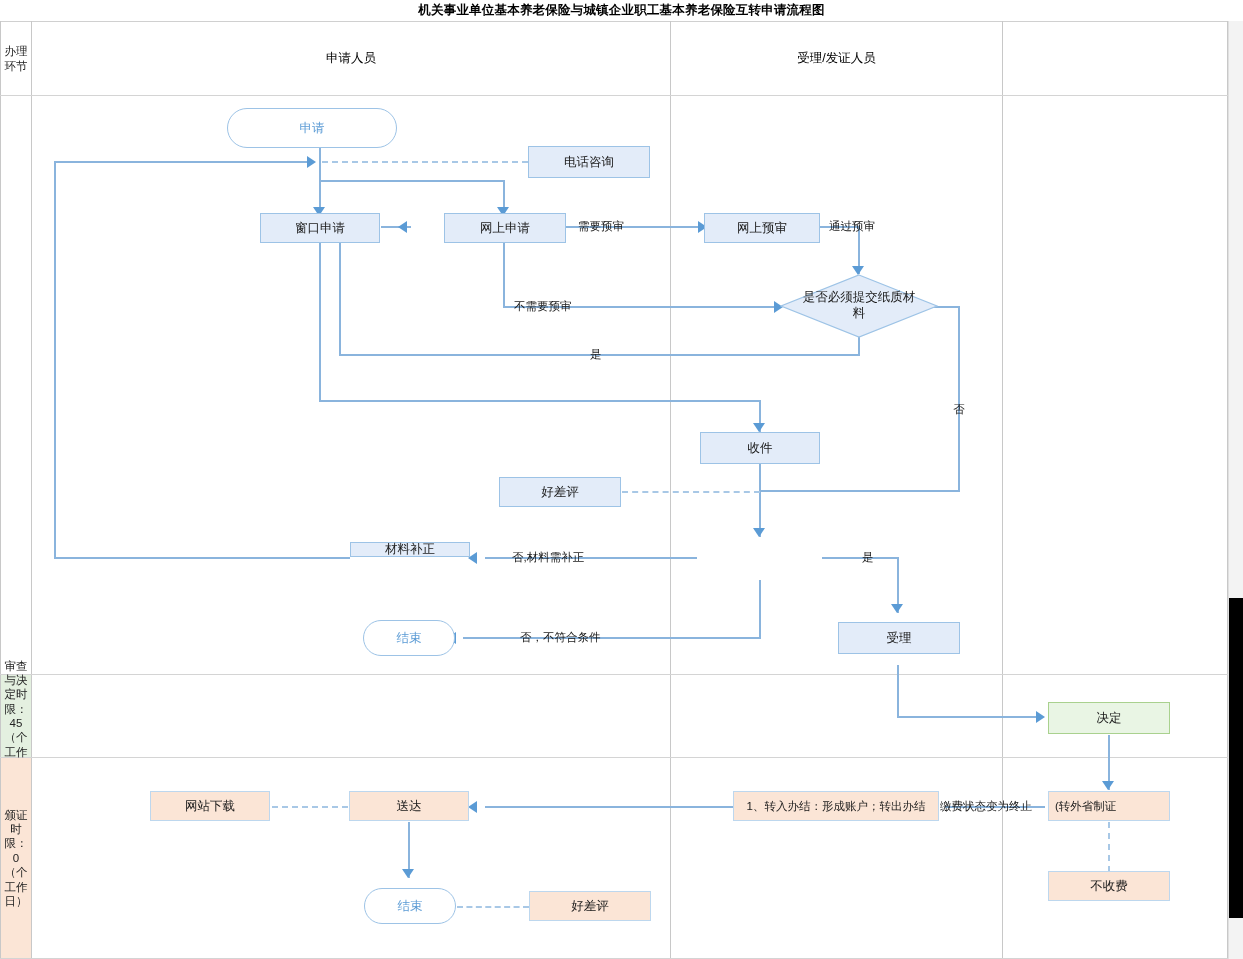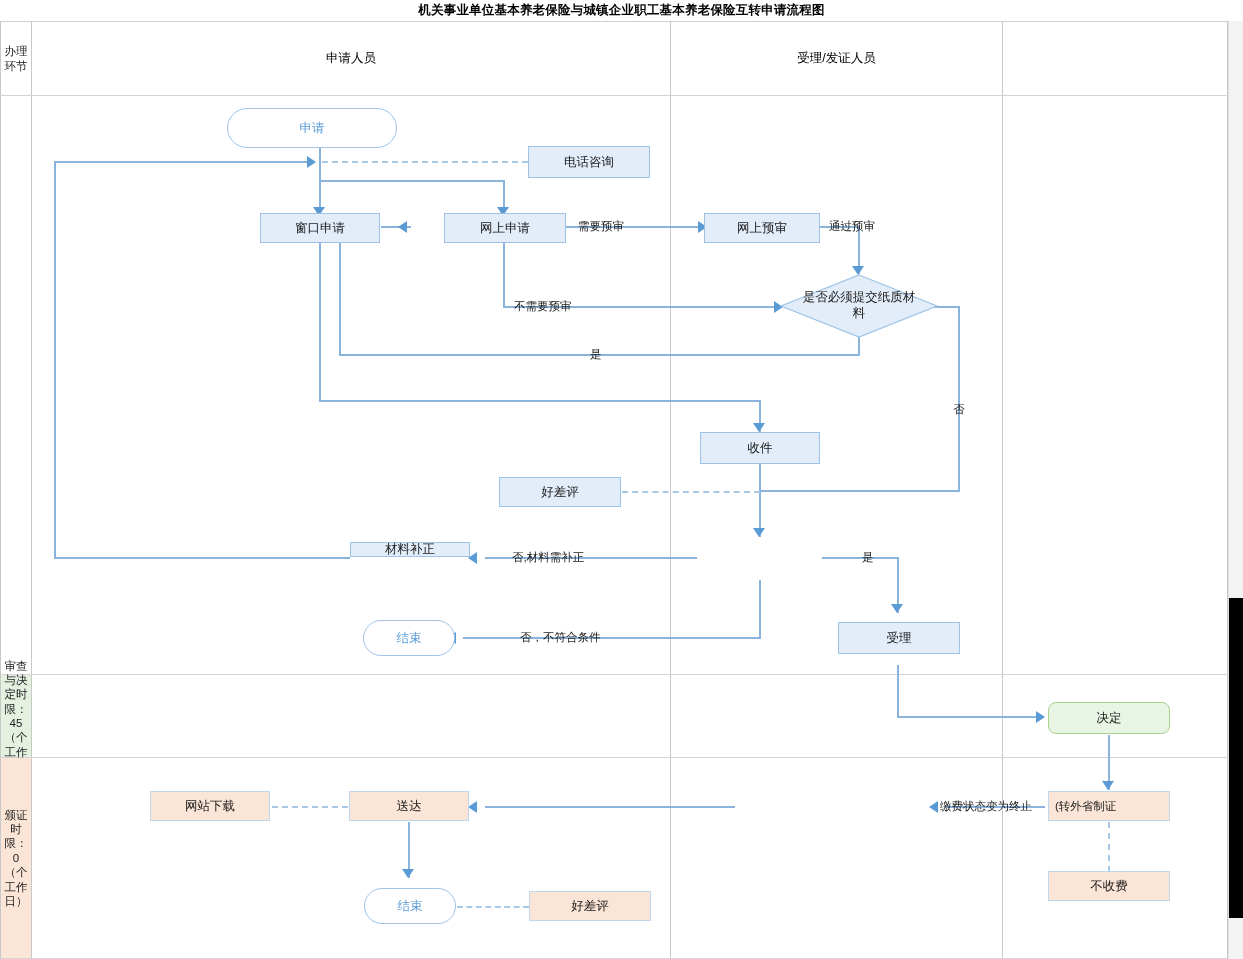--- a/index.html
+++ b/index.html
@@ -231,32 +231,35 @@
   </div>
 
   <div class="node n-round" style="left:363px;top:620px;width:92px;height:36px;">
     <span>结束</span>
   </div>
 
   <div class="node n-rect" style="left:838px;top:622px;width:122px;height:32px;">
     <span>受理</span>
   </div>
 
-  <div class="node n-green" style="left:1048px;top:702px;width:122px;height:32px;border-radius:8px;">
+  <div class="node n-green" style="left:1048px;top:702px;width:122px;height:32px;">
     <span>决定</span>
   </div>
 
   <div class="node n-orange" style="left:150px;top:791px;width:120px;height:30px;">
     <span>网站下载</span>
   </div>
 
   <div class="node n-orange" style="left:349px;top:791px;width:120px;height:30px;">
     <span>送达</span>
   </div>
 
+  <div class="node n-orange" style="left:733px;top:791px;width:206px;height:30px;white-space:nowrap;overflow:visible;">
+    <span style="font-size:11.5px;">1、转入办结：形成账户；转出办结</span>
+  </div>
 
   <div class="node n-orange" style="left:1048px;top:791px;width:122px;height:30px;justify-content:flex-start;padding-left:6px;white-space:nowrap;overflow:visible;">
     <span style="font-size:11.5px;">(转外省制证</span>
   </div>
 
   <div class="node n-orange" style="left:1048px;top:871px;width:122px;height:30px;">
     <span>不收费</span>
   </div>
 
   <div class="node n-round" style="left:364px;top:888px;width:92px;height:36px;">

